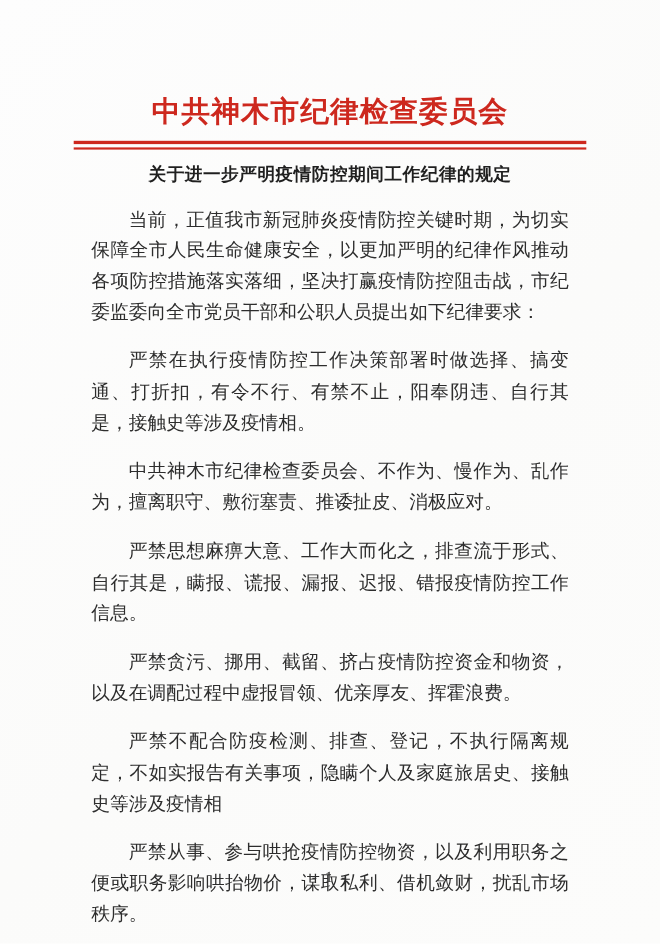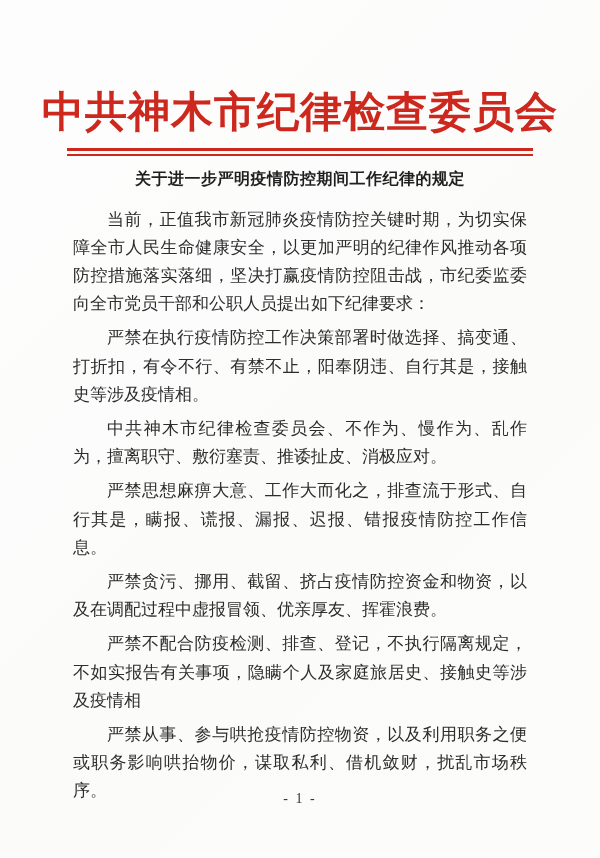--- a/index.html
+++ b/index.html
@@ -14,21 +14,21 @@
     height: 858px;
     margin: 0 auto;
     background: linear-gradient(135deg, #fdfdfd 0%, #fbfbfa 55%, #fcfcfb 100%);
     font-family: "Liberation Serif", "DejaVu Serif", serif;
     overflow: hidden;
   }
 
   .org-title {
     margin: 86px 34px 0;
     text-align: center;
-    font-size: 42px;
+    font-size: 26px;
     line-height: 1.25;
     font-weight: 900;
     color: #cd281e;
     letter-spacing: 1px;
     white-space: nowrap;
   }
 
   .double-rule {
     width: 466px;
     margin: 9px auto 0;
@@ -56,21 +56,21 @@
   .doc-body {
     width: 466px;
     margin: 16px auto 0;
     font-size: 17px;
     line-height: 28.2px;
     text-align: justify;
     color: #2d2d2d;
   }
   .doc-body p {
     text-indent: 2em;
-    margin: 6px;
+    margin: 16px;
   }
 
   .page-number {
     position: absolute;
     left: 0;
     right: 0;
     top: 791px;
     text-align: center;
     font-size: 14px;
     letter-spacing: 2px;

